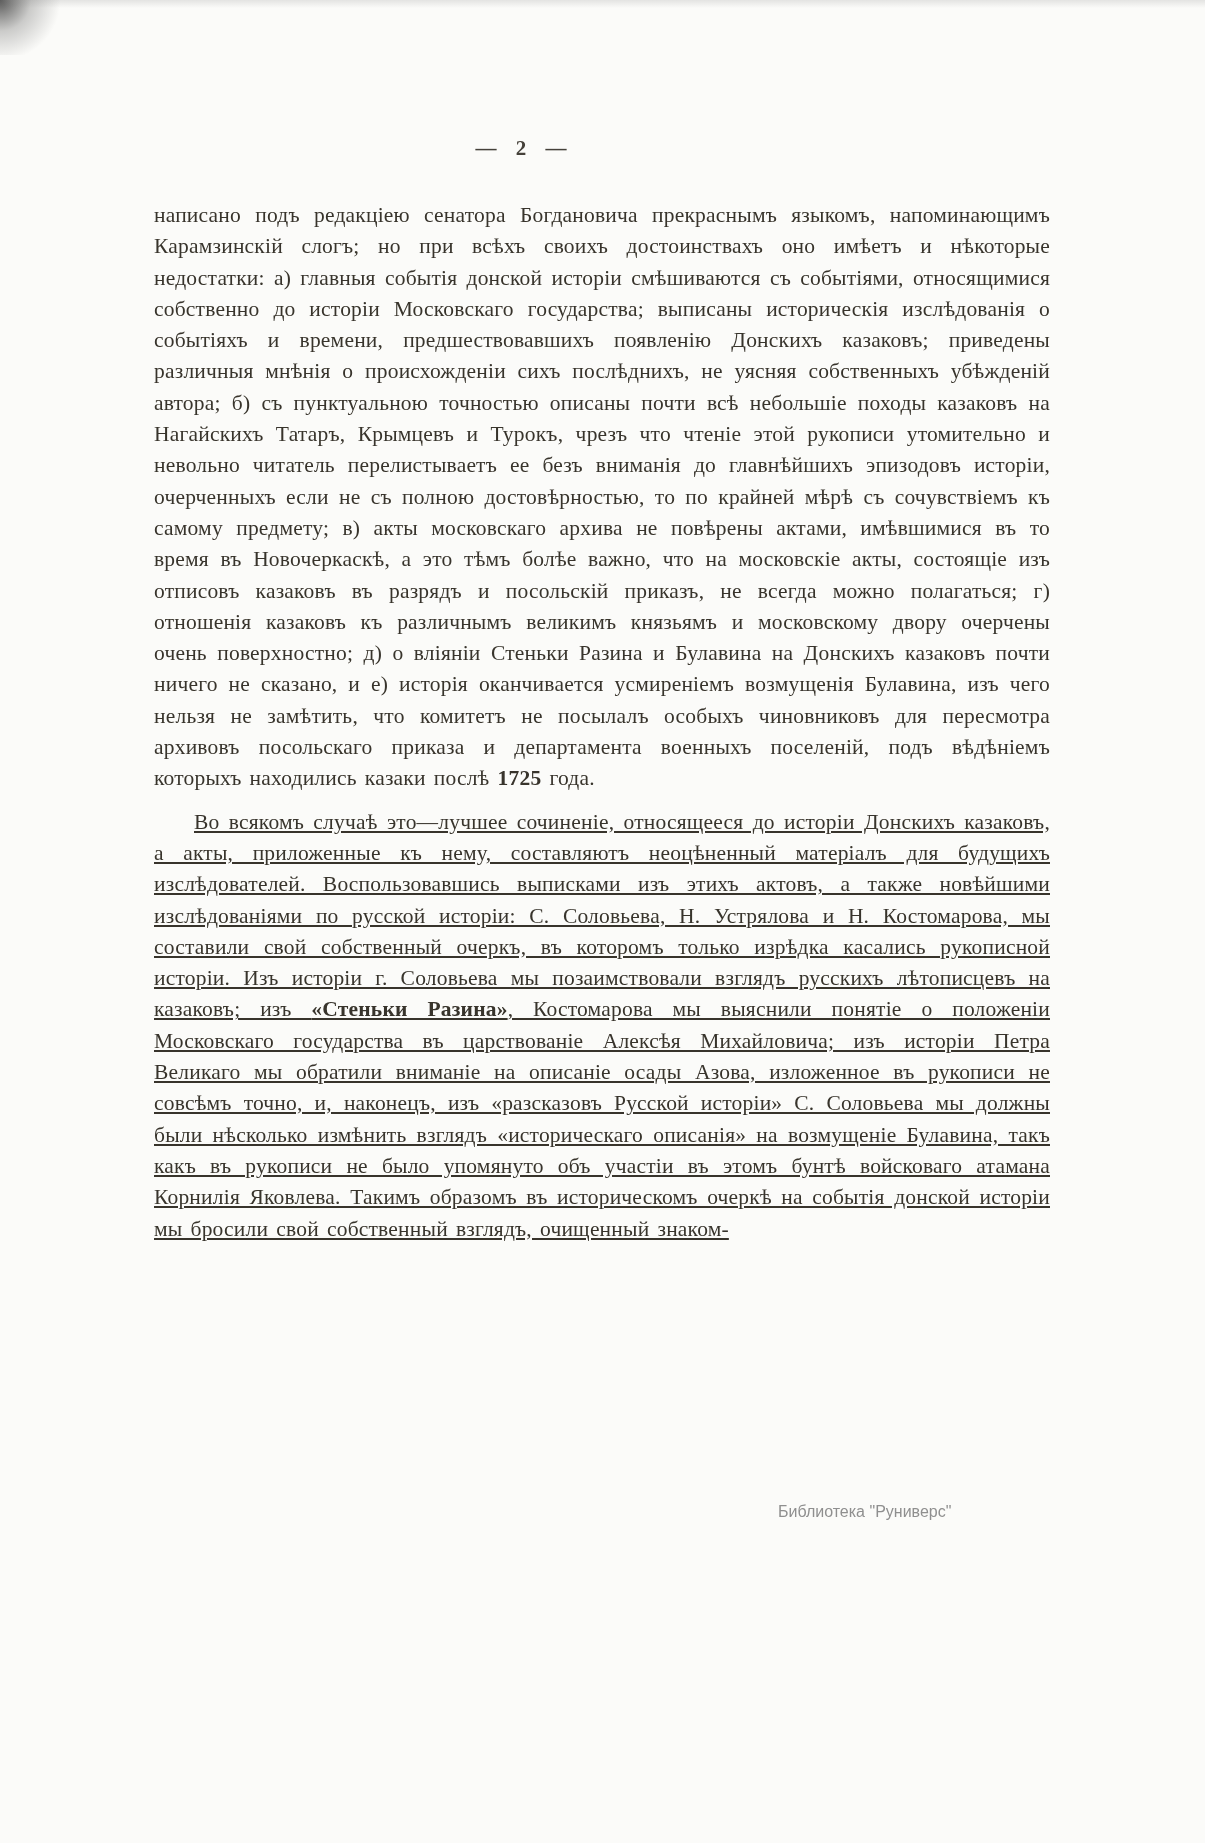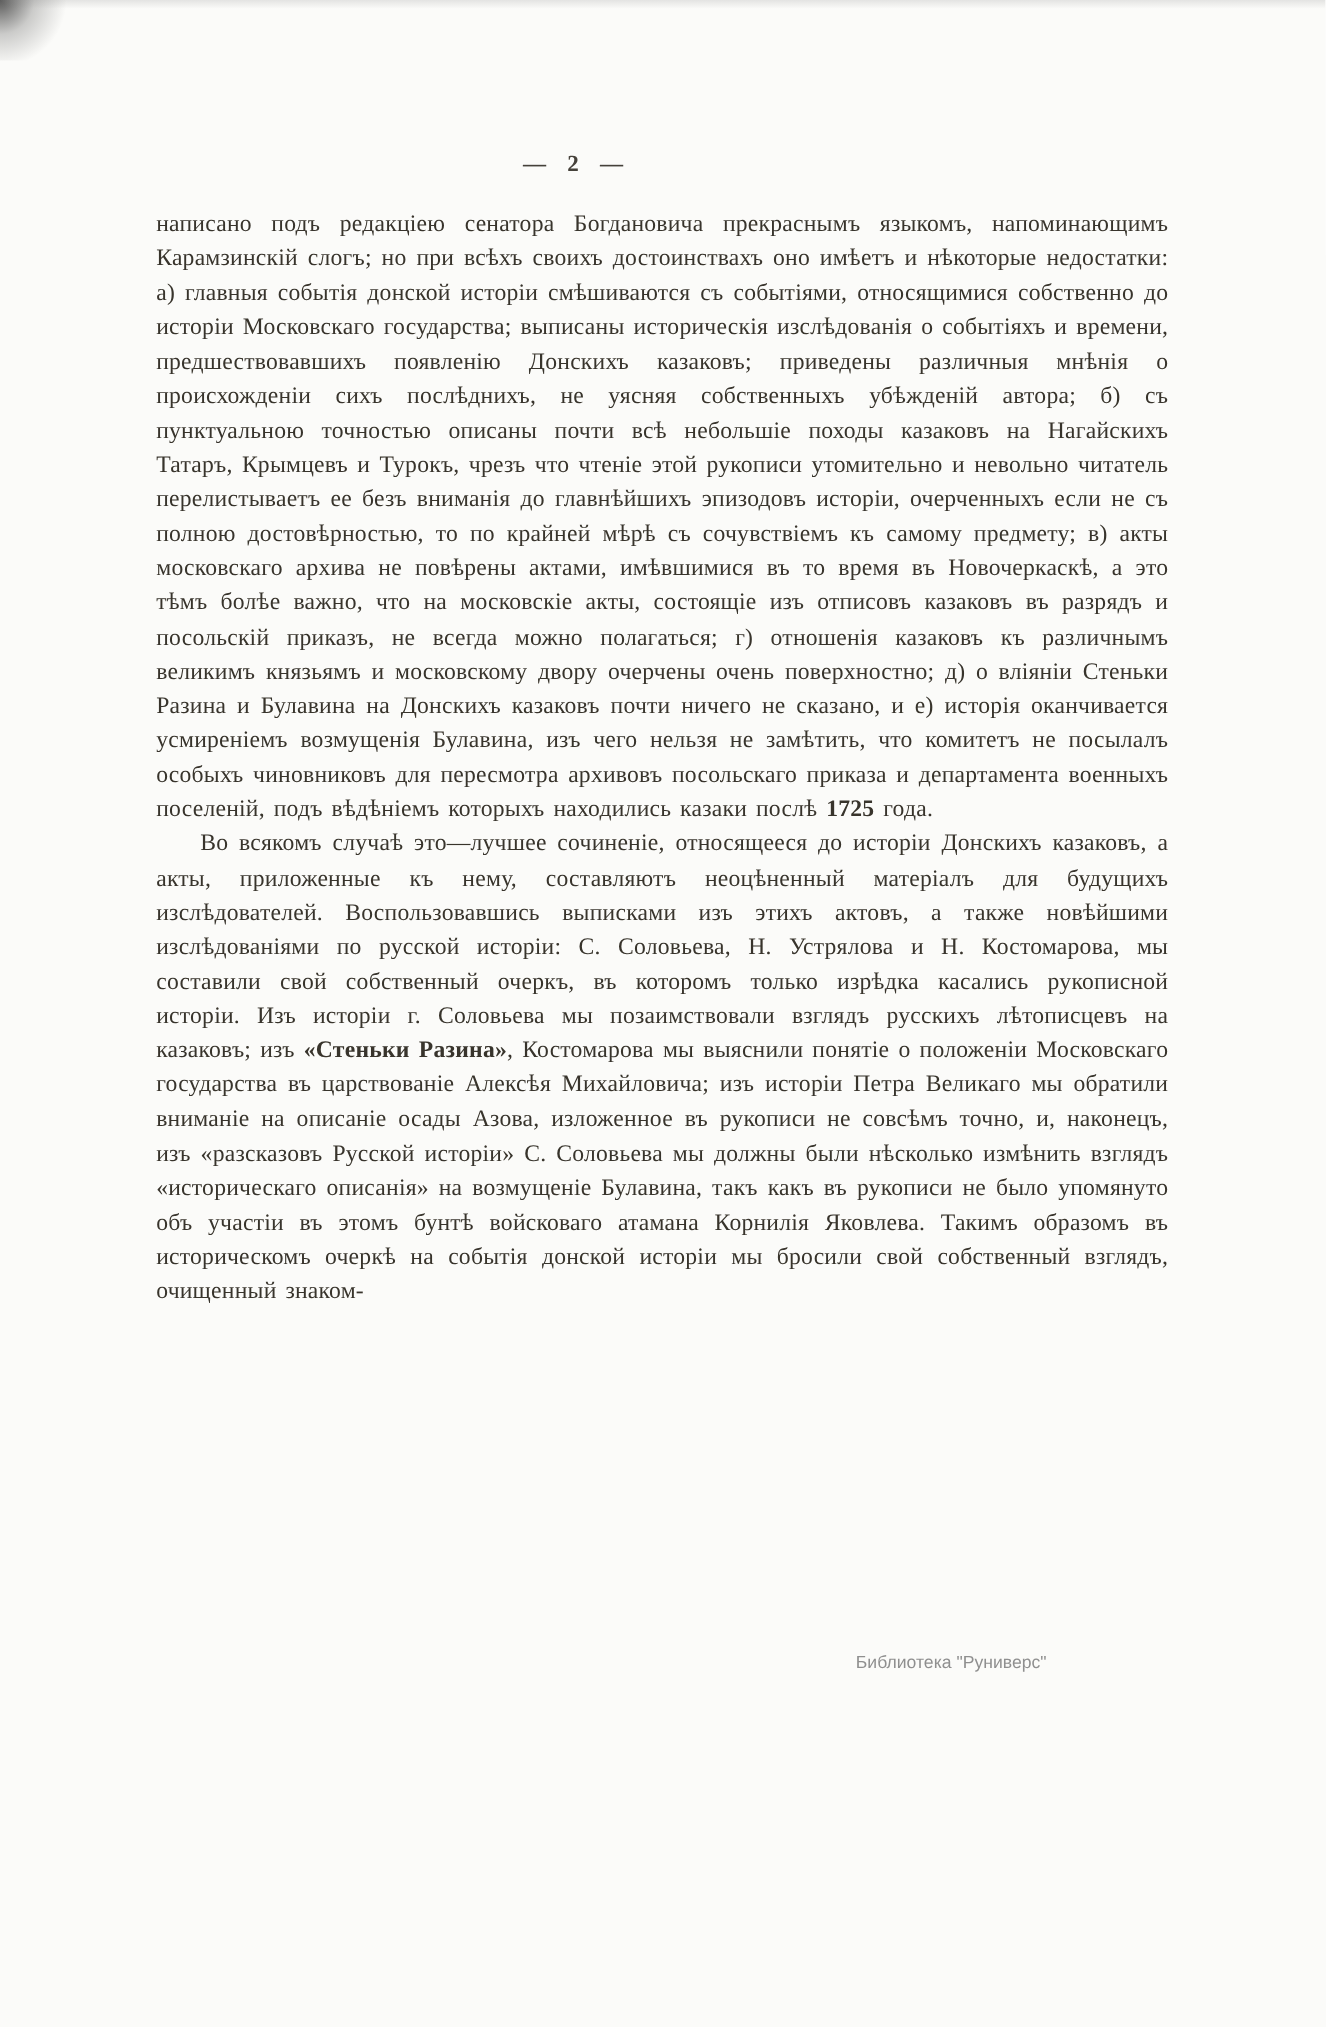--- a/index.html
+++ b/index.html
@@ -38,29 +38,29 @@
     word-spacing:10px;
     color:#45413a;
   }
   .text-block {
     position:absolute;
     top:188px;
     left:142px;
     width:920px;
   }
   .para {
-    margin:0;
+    margin:12px;
     font-size:21.5px;
     line-height:31.3px;
     text-align:justify;
     color:#38342c;
     word-spacing:2.5px;
     letter-spacing:0.2px;
   }
-  .para.indent { text-indent:40px; }
+  .para.indent { text-indent:40px;text-decoration:underline; }
   .bold { font-weight:bold; }
   .watermark {
     position:absolute;
     top:1503px;
     left:778px;
     font-family:"Liberation Sans", sans-serif;
     font-size:16px;
     color:#8f8f8f;
     white-space:nowrap;
   }

